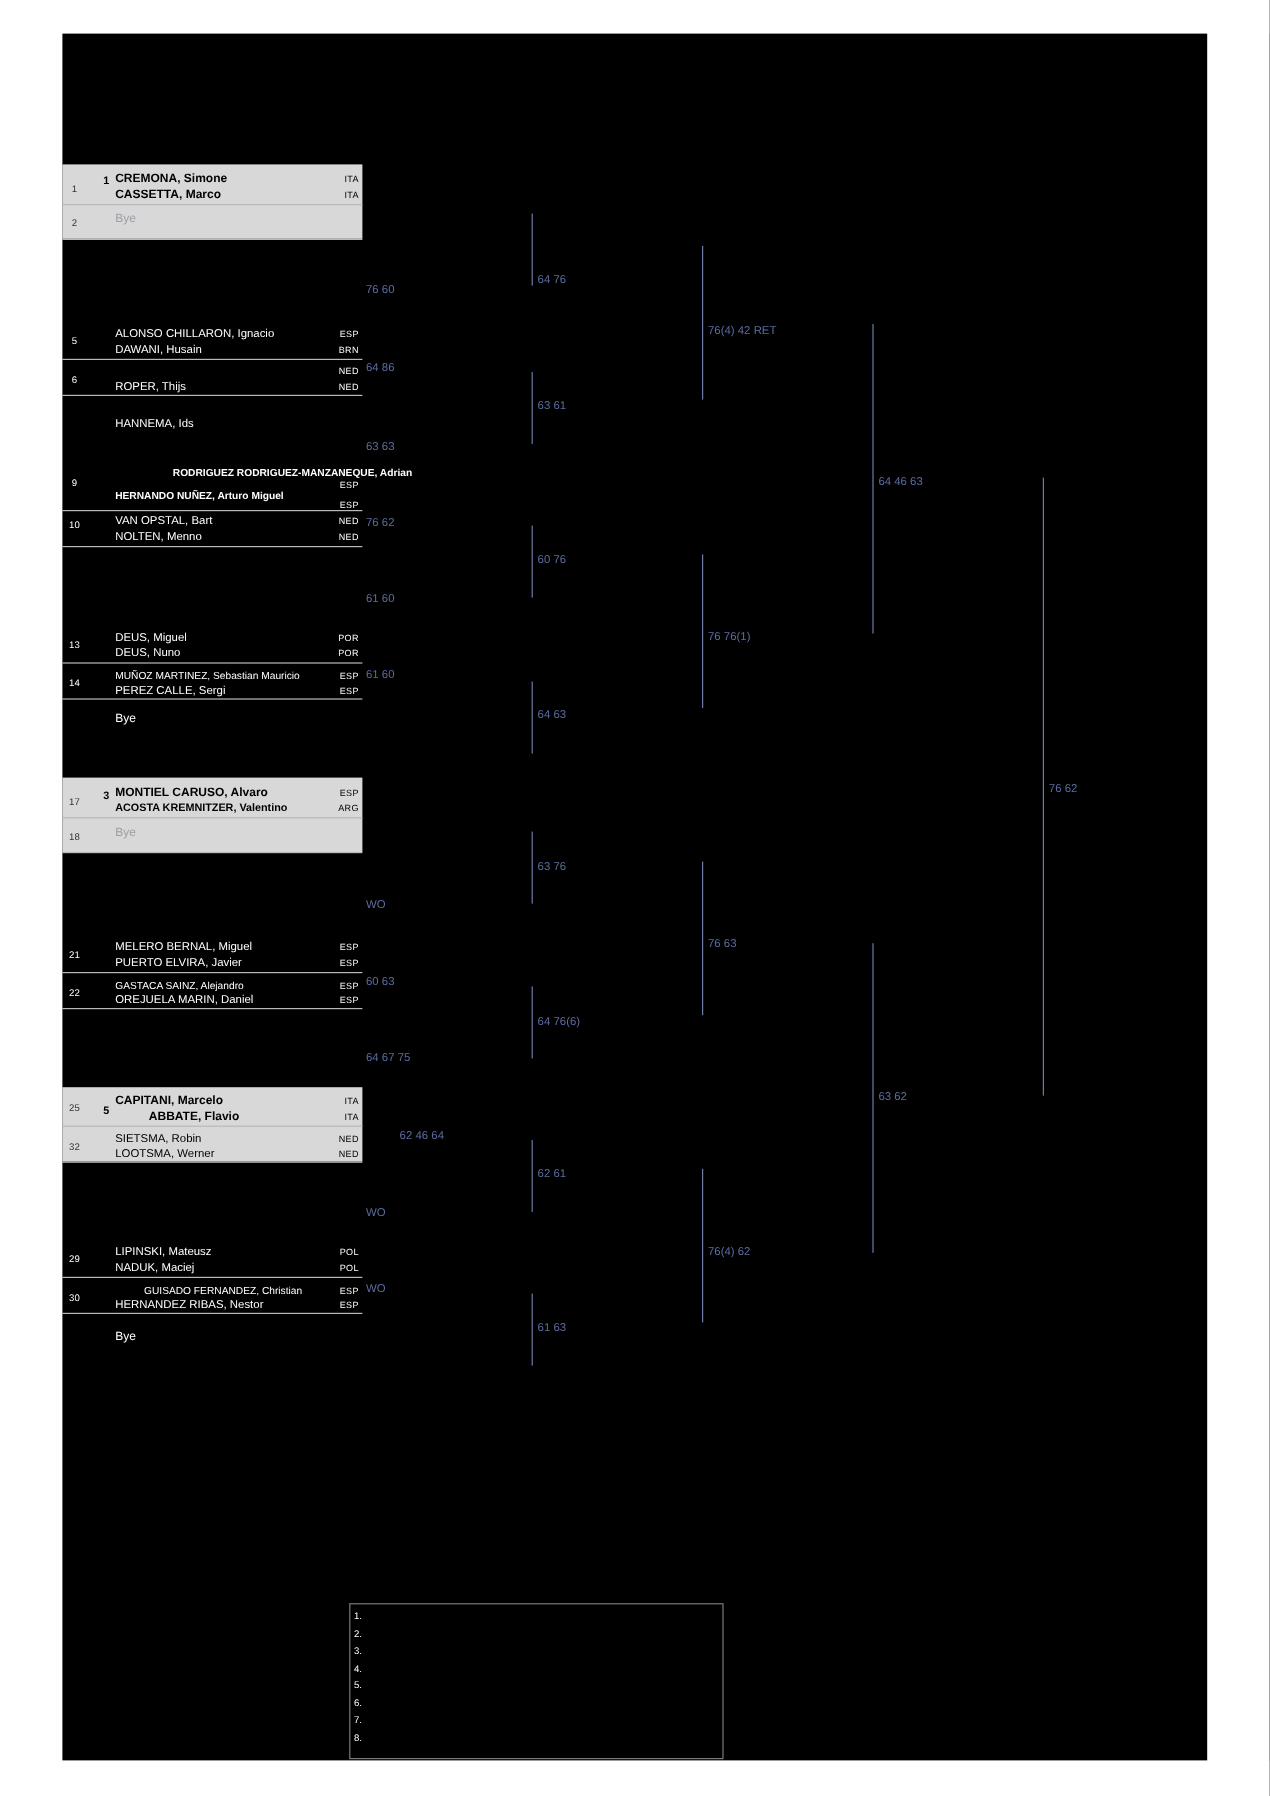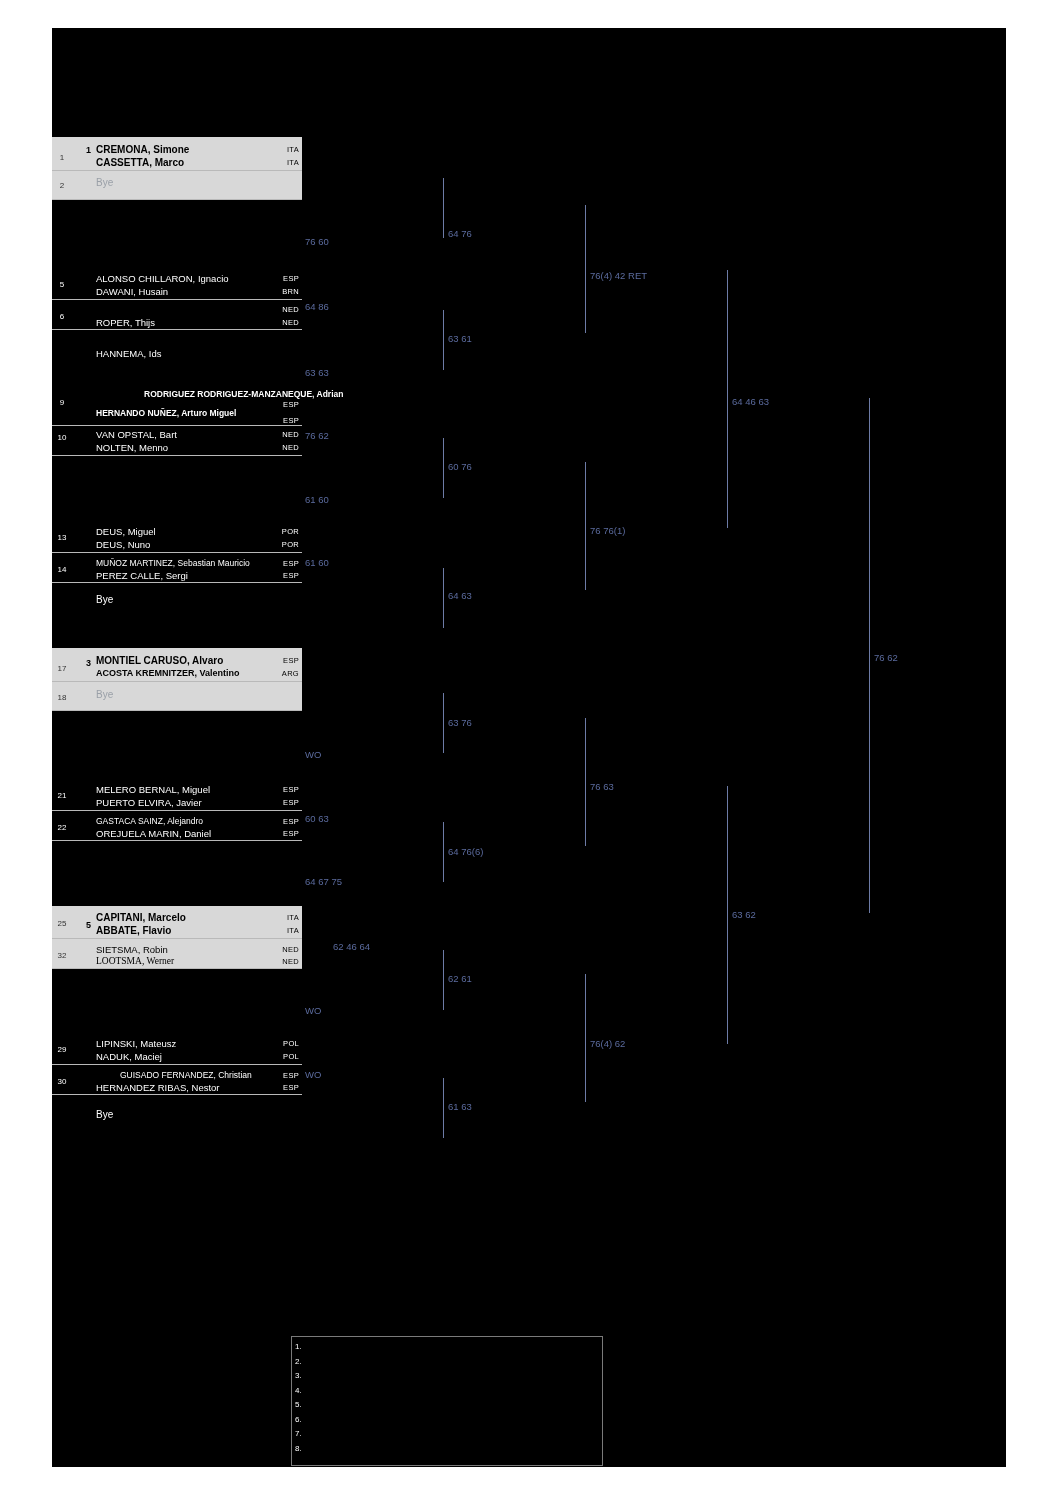--- a/index.html
+++ b/index.html
@@ -132,27 +132,27 @@
     <span class="nm" style="top:50px;">OREJUELA MARIN, Daniel</span>
     <span class="ctry" style="top:51px;">ESP</span>
     <span class="line" style="top:62px;"></span>
   </div>
 
   <div class="block seeded" style="left:52px;top:906px;">
     <span class="num" style="top:13px;text-align:center;">25</span>
     <span class="seed" style="top:14px;">5</span>
     <span class="nm bold" style="top:6px;">CAPITANI, Marcelo</span>
     <span class="ctry" style="top:7px;">ITA</span>
-    <span class="nm bold" style="top:19px;">ABBATE, Flavio</span>
+    <span class="nm bold" style="top:19px;margin-left:28px;">ABBATE, Flavio</span>
     <span class="ctry" style="top:20px;">ITA</span>
     <span class="line" style="top:32px;"></span>
     <span class="num" style="top:45px;">32</span>
     <span class="nm" style="top:38px;">SIETSMA, Robin</span>
     <span class="ctry" style="top:39px;">NED</span>
-    <span class="nm" style="top:50px;font-family:Liberation Serif, serif;">LOOTSMA, Werner</span>
+    <span class="nm" style="top:50px;">LOOTSMA, Werner</span>
     <span class="ctry" style="top:51px;">NED</span>
     <span class="line" style="top:62px;"></span>
   </div>
 
   <div class="block" style="left:52px;top:1032px;">
     <span class="num" style="top:13px;">29</span>
     <span class="nm" style="top:6px;">LIPINSKI, Mateusz</span>
     <span class="ctry" style="top:7px;">POL</span>
     <span class="nm" style="top:19px;">NADUK, Maciej</span>
     <span class="ctry" style="top:20px;">POL</span>

